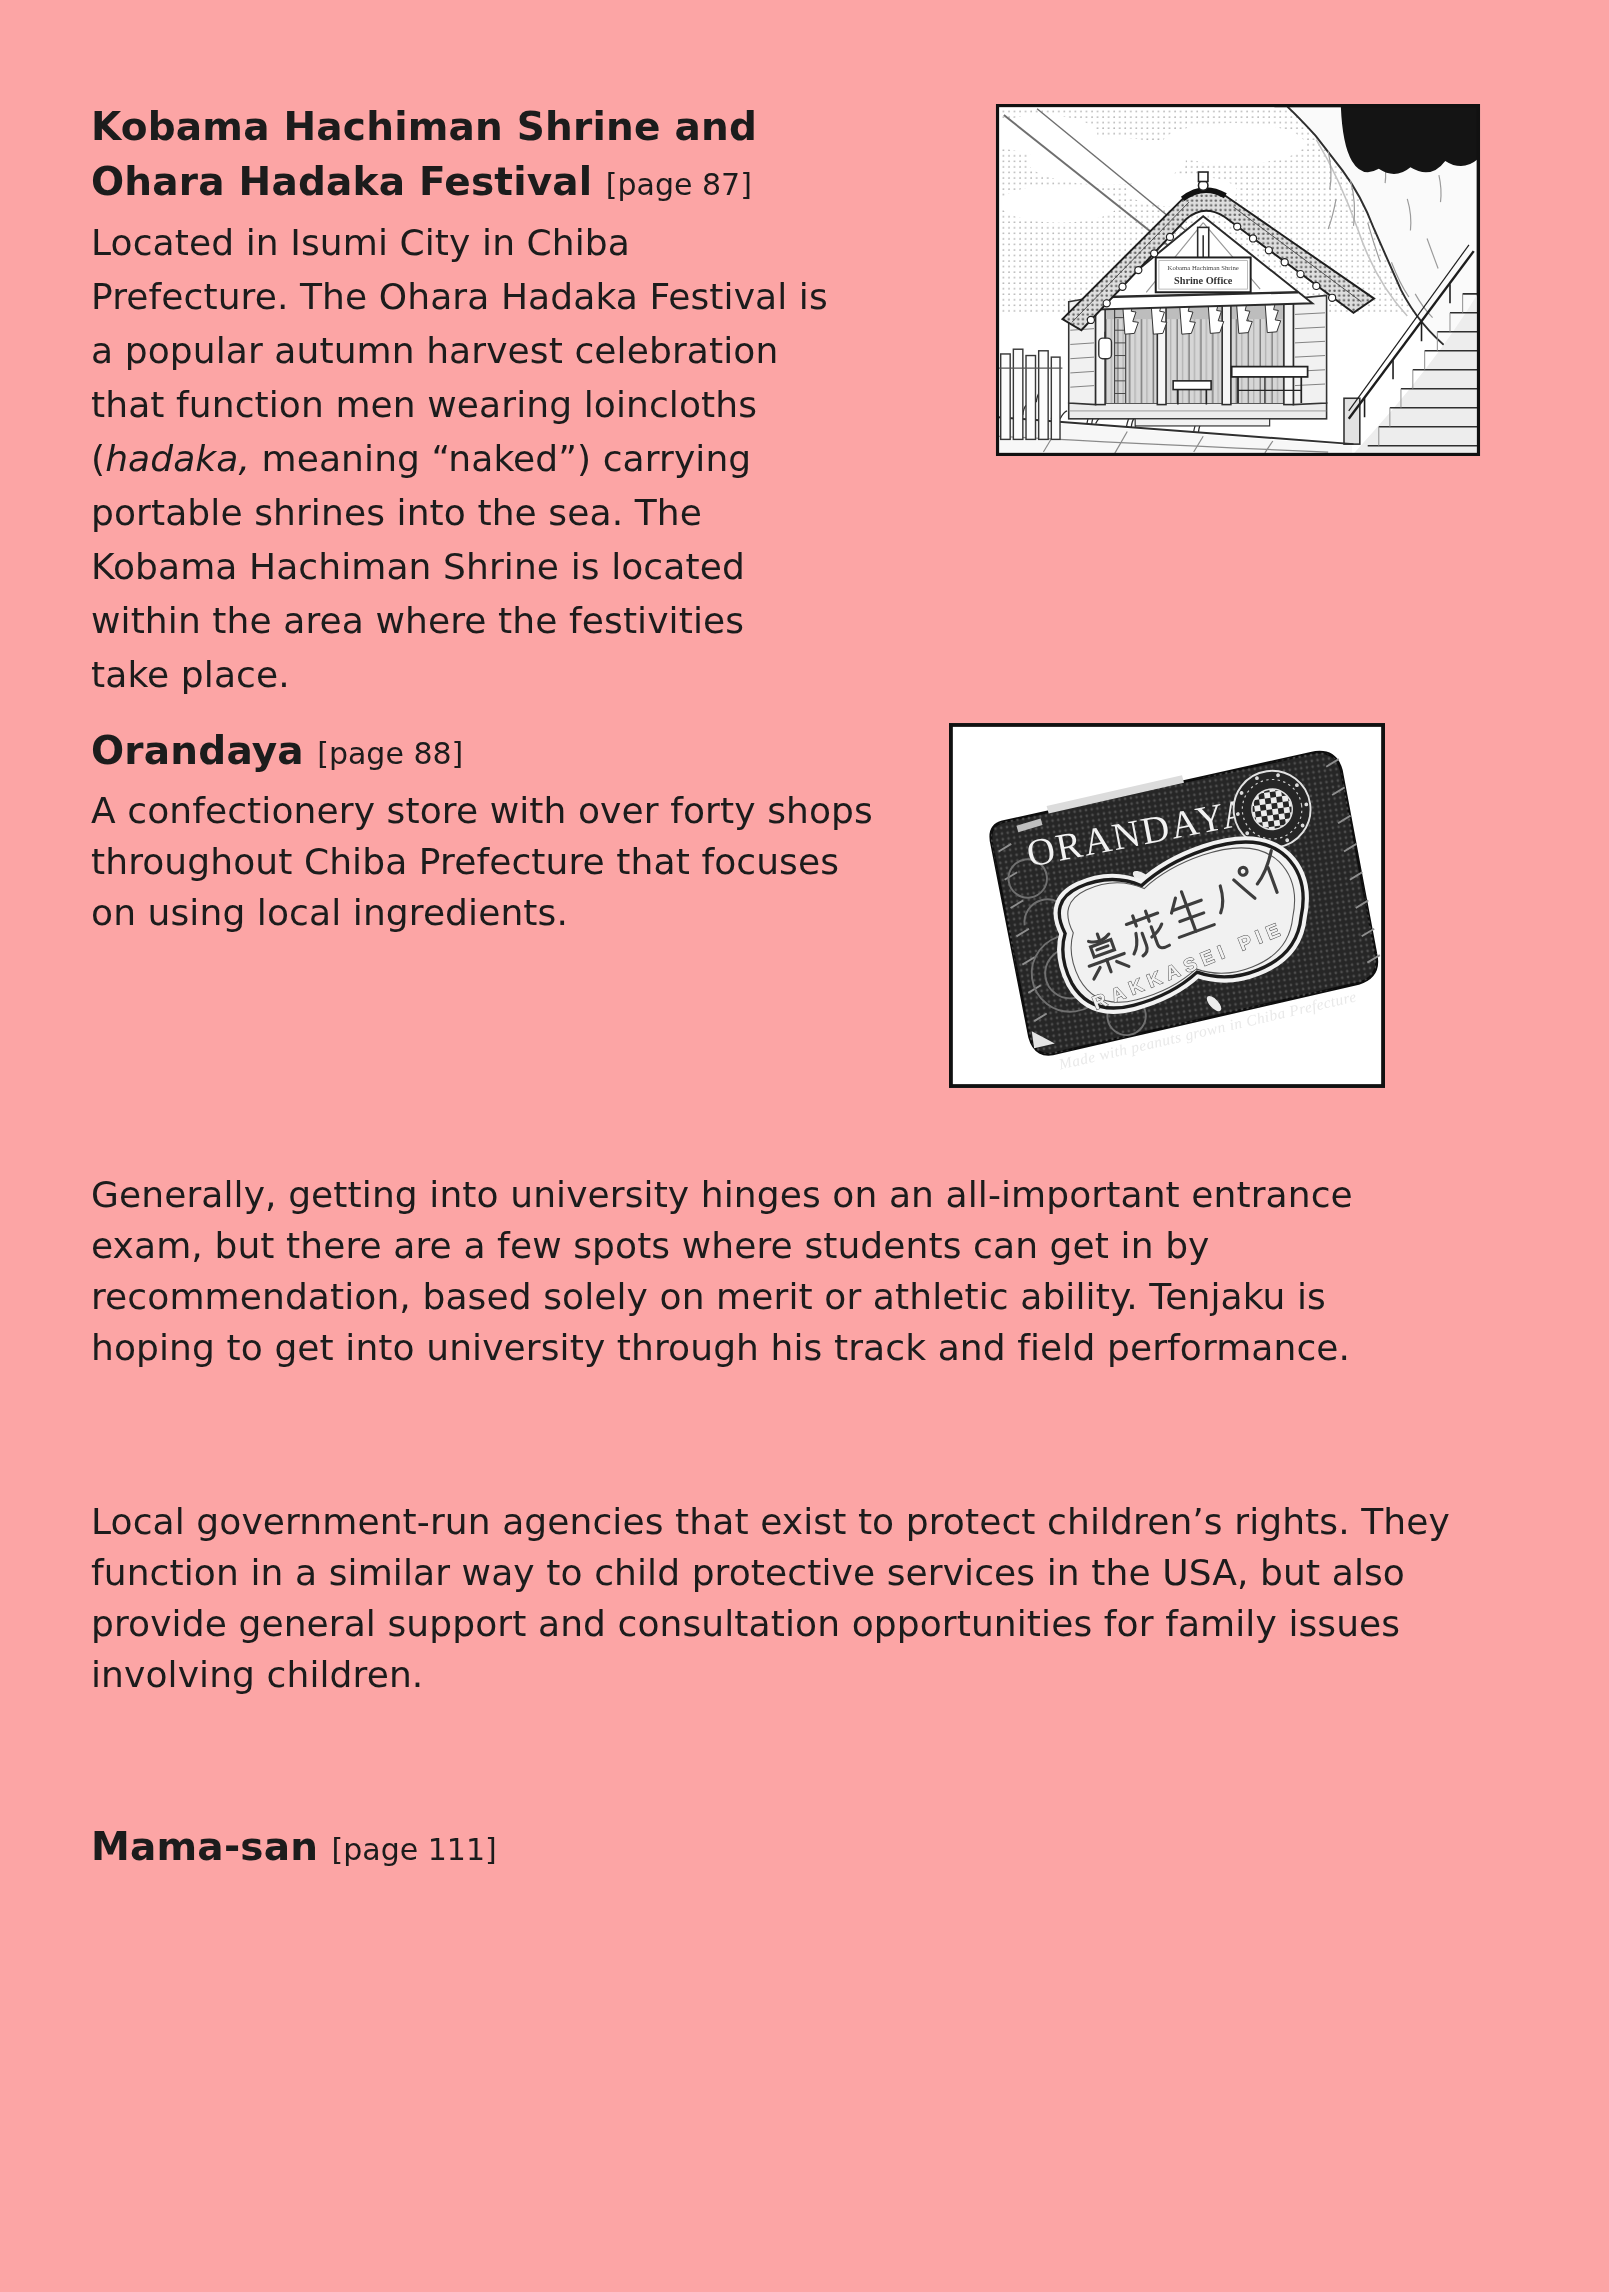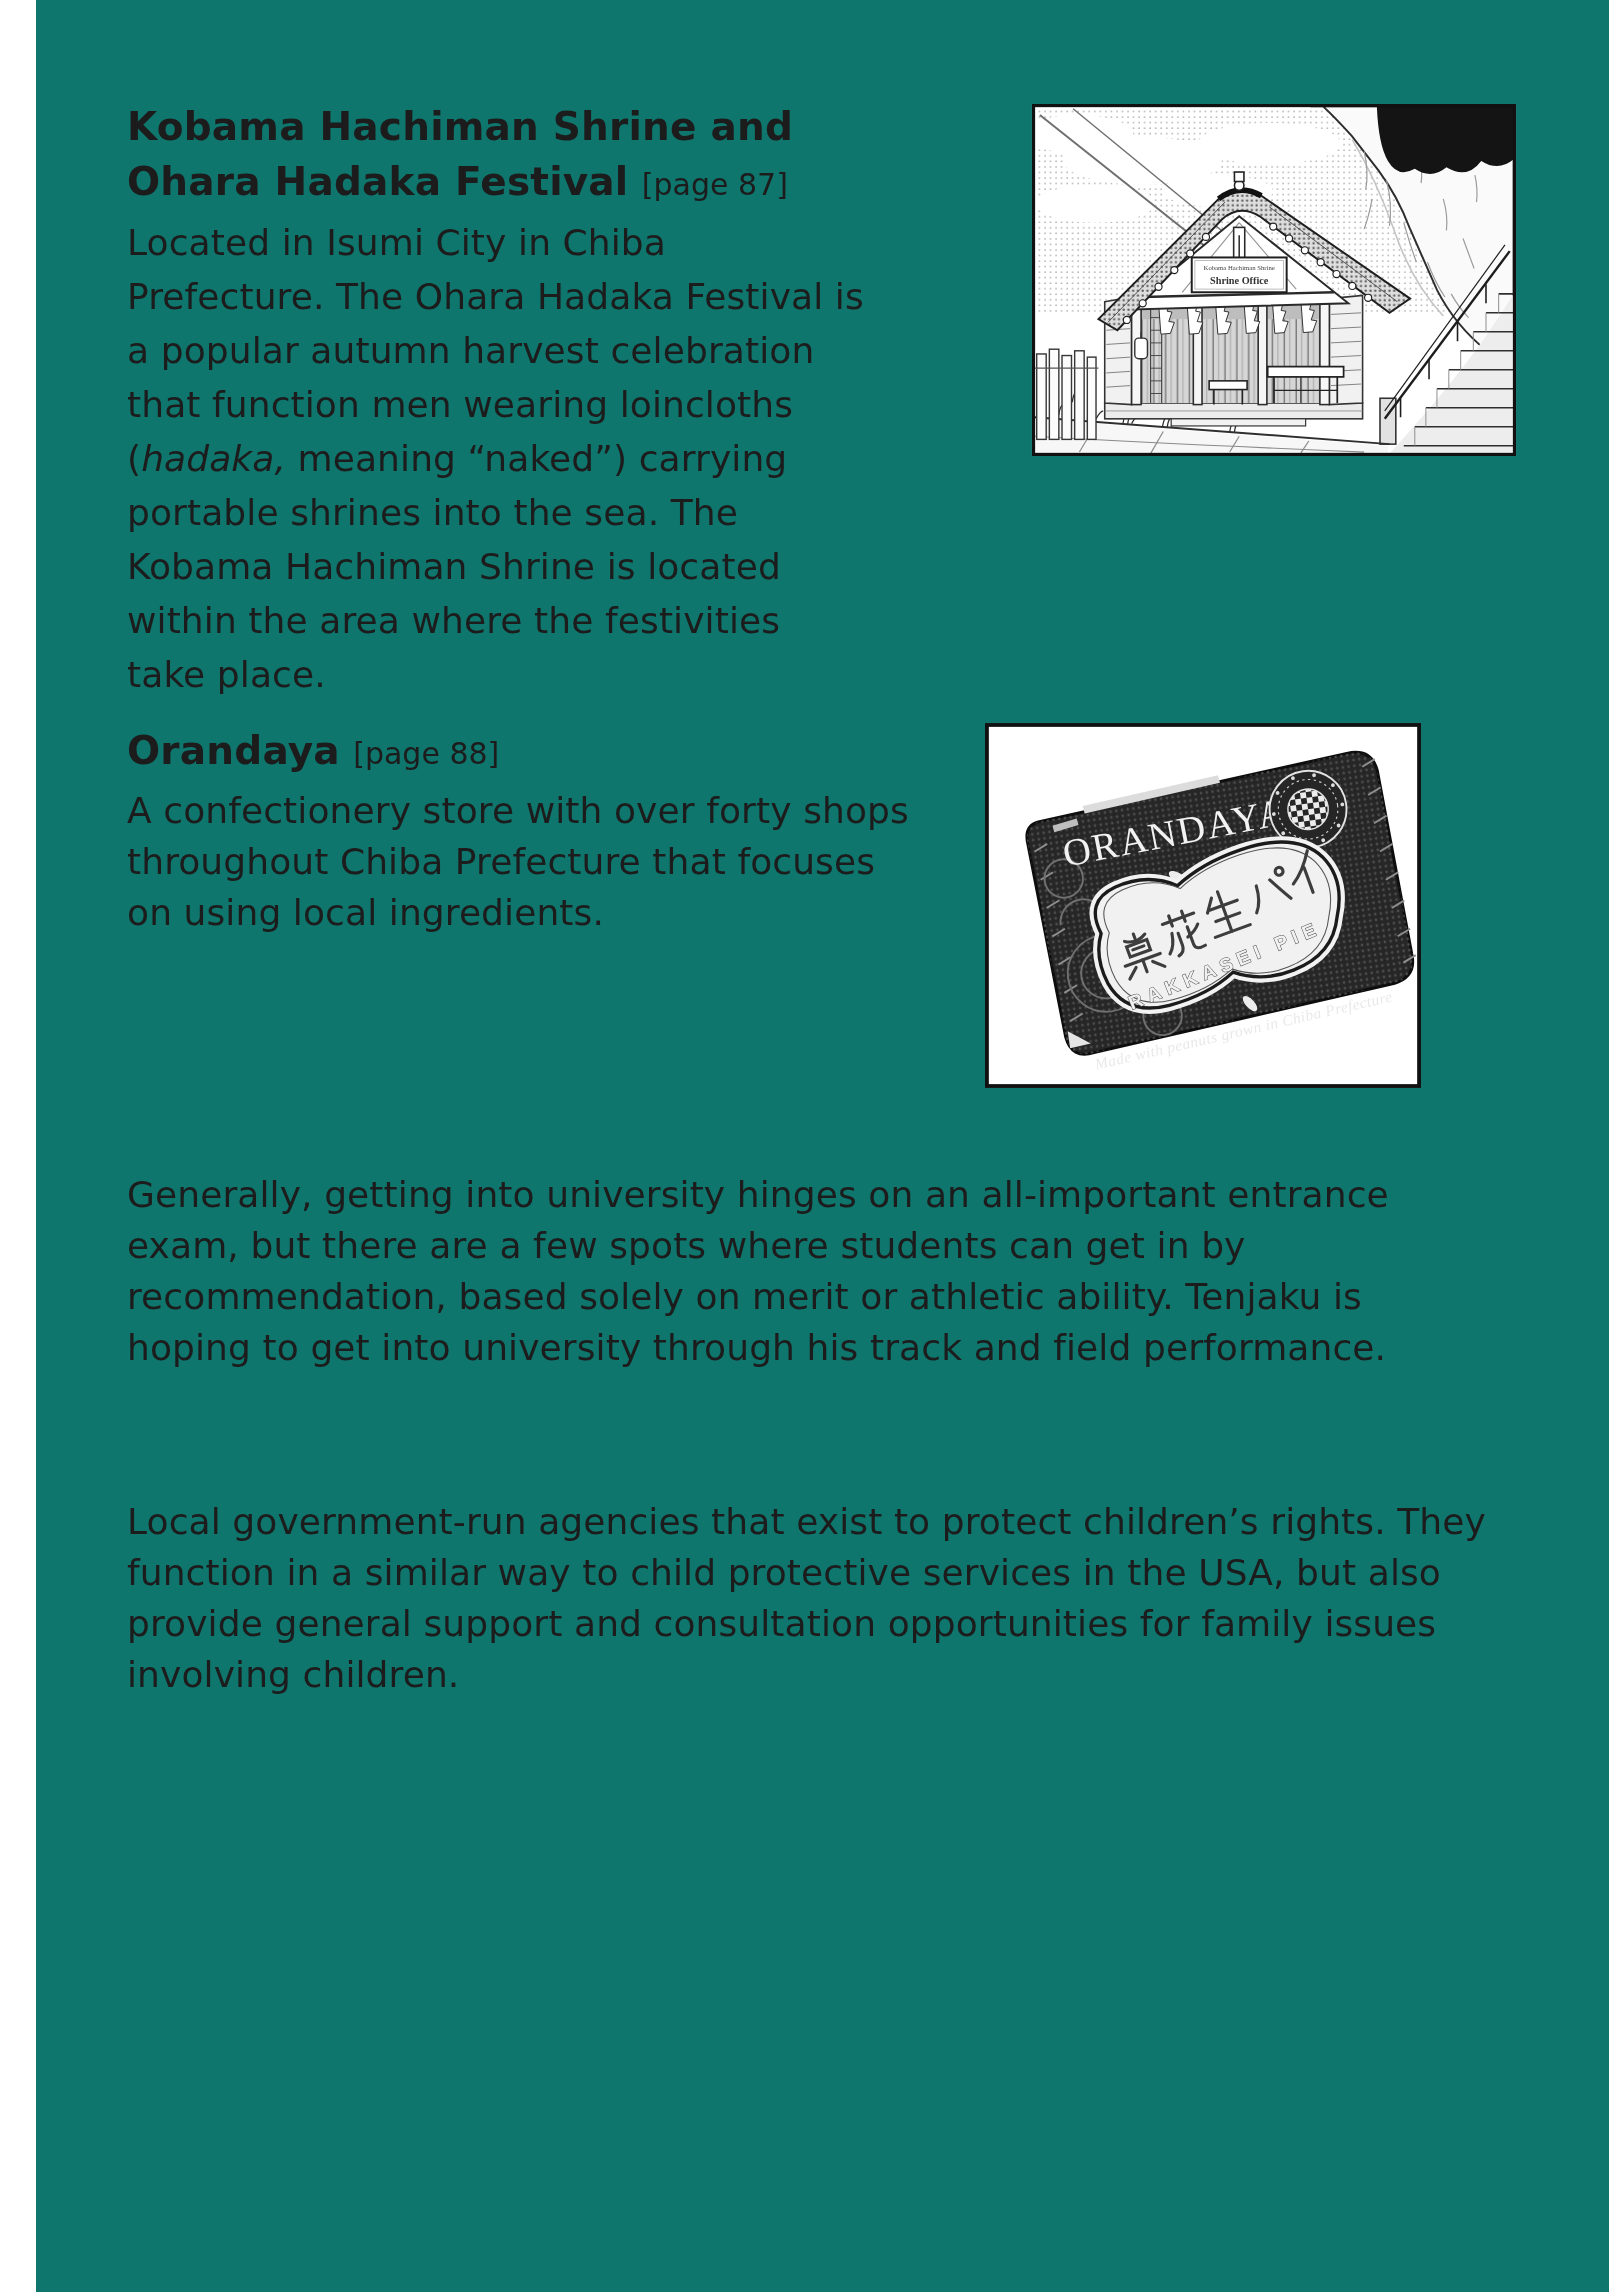--- a/index.html
+++ b/index.html
@@ -1,18 +1,18 @@
 <!DOCTYPE html>
 <html><head>
 <meta charset="utf-8">
 <title>Translation Notes</title>
 <style>
   html,body{margin:0;padding:0;background:#ffffff;}
   body{width:1609px;height:2292px;position:relative;font-family:"DejaVu Sans",sans-serif;color:#1c1c1c;}
-  .page{position:absolute;inset:0;background:#0f766e;overflow:hidden;margin-left:36px;}
+  .page{position:absolute;inset:0;background:#fca5a5;overflow:hidden;}
 
   .entry{position:absolute;left:91px;}
   .entry .title{margin:0;font-size:39px;line-height:55px;font-weight:700;letter-spacing:0.2px;}
   .entry .title .title-text.italic{font-style:italic;}
   .entry .page-ref{font-weight:400;font-size:30px;margin-left:13.4px;letter-spacing:0;}
   .entry .body{margin:3.8px 0 0 0;font-size:36px;line-height:51px;letter-spacing:0.1px;}
   .entry .body i{font-style:italic;}
 
   .entry-kobama{top:99px;width:826px;}
   .entry-kobama .title{width:807px;}
@@ -51,20 +51,21 @@
 
   <section class="entry entry-recommendation">
     <p class="body"><span>Generally, getting into university hinges on an all-important entrance exam, but there are a few spots where students can get in by recommendation, based solely on merit or athletic ability. Tenjaku is hoping to get into university through his track and field performance.</span></p>
   </section>
 
   <section class="entry entry-child-consultation">
     <p class="body"><span>Local government-run agencies that exist to protect children’s rights. They function in a similar way to child protective services in the USA, but also provide general support and consultation opportunities for family issues involving children.</span></p>
   </section>
 
   <section class="entry entry-mama-san">
+    <h2 class="title"><span class="title-text">Mama-san</span><span class="page-ref">[page 111]</span></h2>
   </section>
 
   <section class="entry entry-yakisoba">
   </section>
 </div>
 
   <figure class="fig fig-shrine">
     <svg viewBox="0 0 612 445" xmlns="http://www.w3.org/2000/svg">
       <defs>
         <pattern id="tone1" width="7" height="7" patternUnits="userSpaceOnUse">

